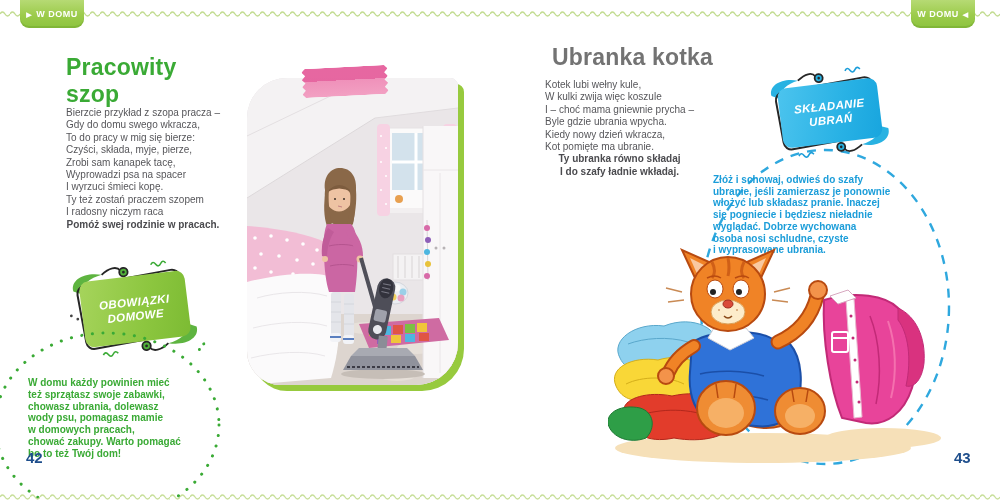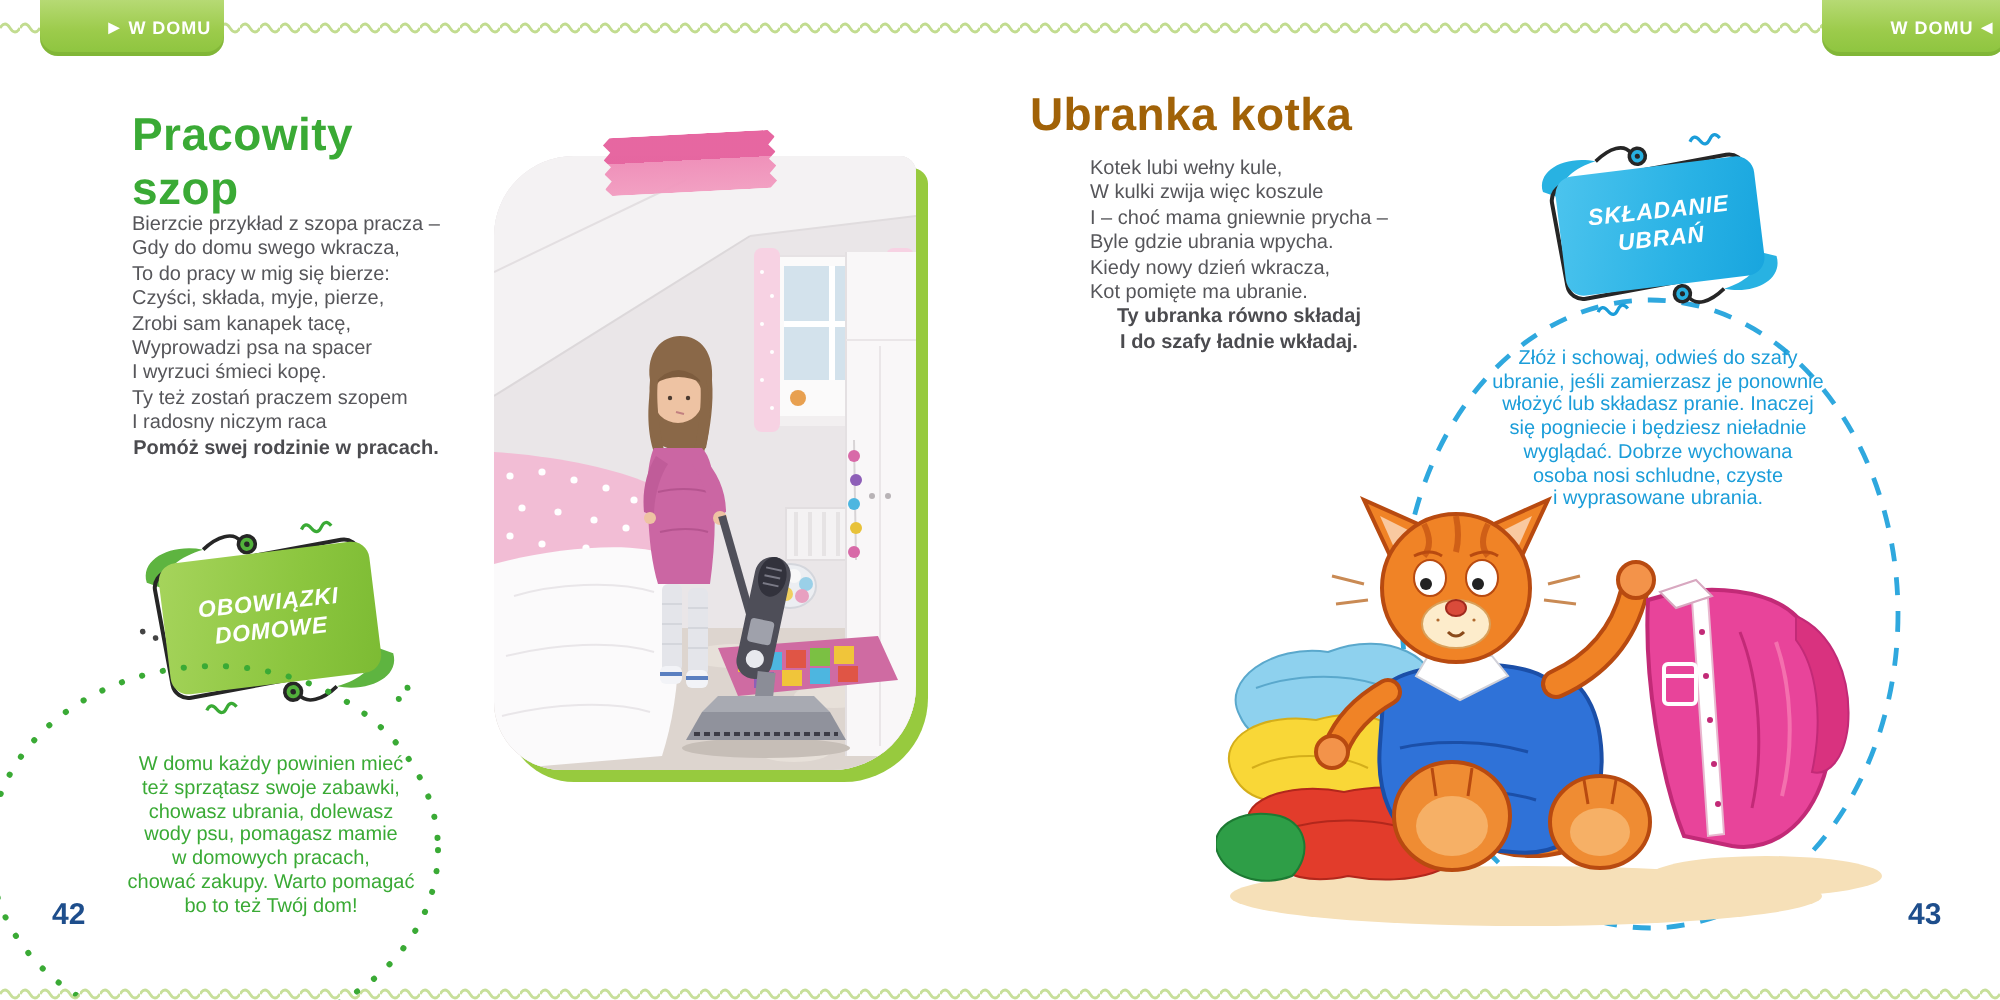--- a/index.html
+++ b/index.html
@@ -9,39 +9,39 @@
   
   .wave{position:absolute;left:0;pointer-events:none;}
   .wave-top{top:7px;}
   .wave-bottom{top:490px;opacity:.9;}
 
   
   .tab{position:absolute;top:0;height:28px;width:64px;border-radius:0 0 9px 9px;
        background:linear-gradient(180deg,#b6da74 0%,#9ccb4b 55%,#8cc43e 100%);
        box-shadow:inset 0 -2px 0 rgba(90,140,30,.25);
        display:flex;align-items:center;justify-content:center;gap:4px;
-       color:#fff;font-weight:bold;font-size:9px;letter-spacing:.5px;padding-left:28px;}
+       color:#fff;font-weight:bold;font-size:9px;letter-spacing:.5px;}
   .tab-left{left:20px;}
   .tab-right{left:911px;}
   .tab-arrow{font-size:7px;line-height:1;}
 
   
   .page-title{position:absolute;font-weight:bold;font-size:23px;line-height:27px;letter-spacing:.2px;}
   .title-green{left:66px;top:42px;width:170px;color:#3aaa35;margin-top:12px;}
-  .title-blue{left:515px;top:44px;white-space:nowrap;color:#a16207;}
+  .title-blue{left:552px;top:44px;white-space:nowrap;color:#737373;}
 
   
   .poem{position:absolute;font-size:10px;line-height:12.4px;color:#56565a;}
   .poem-left{left:66px;top:107px;}
   .poem-right{left:545px;top:79px;}
   .poem div{white-space:nowrap;}
   .poem .bold{font-weight:bold;color:#4b4b4f;text-align:center;}
 
   
-  .note{position:absolute;text-align:center;font-weight:normal;font-size:10px;}
+  .note{position:absolute;font-weight:bold;font-size:10px;}
   .note-green{left:28px;top:377px;width:215px;line-height:11.8px;color:#3aaa35;}
   .note-blue{left:713px;top:174px;width:232px;line-height:11.7px;color:#1b9dd9;}
 
   
   .pagenum{position:absolute;top:449px;font-size:15px;font-weight:600;color:#1e4e8c;}
   .pagenum-left{left:26px;}
   .pagenum-right{left:954px;}
 
   
   .photo-wrap{position:absolute;left:247px;top:78px;width:211px;height:307px;}

